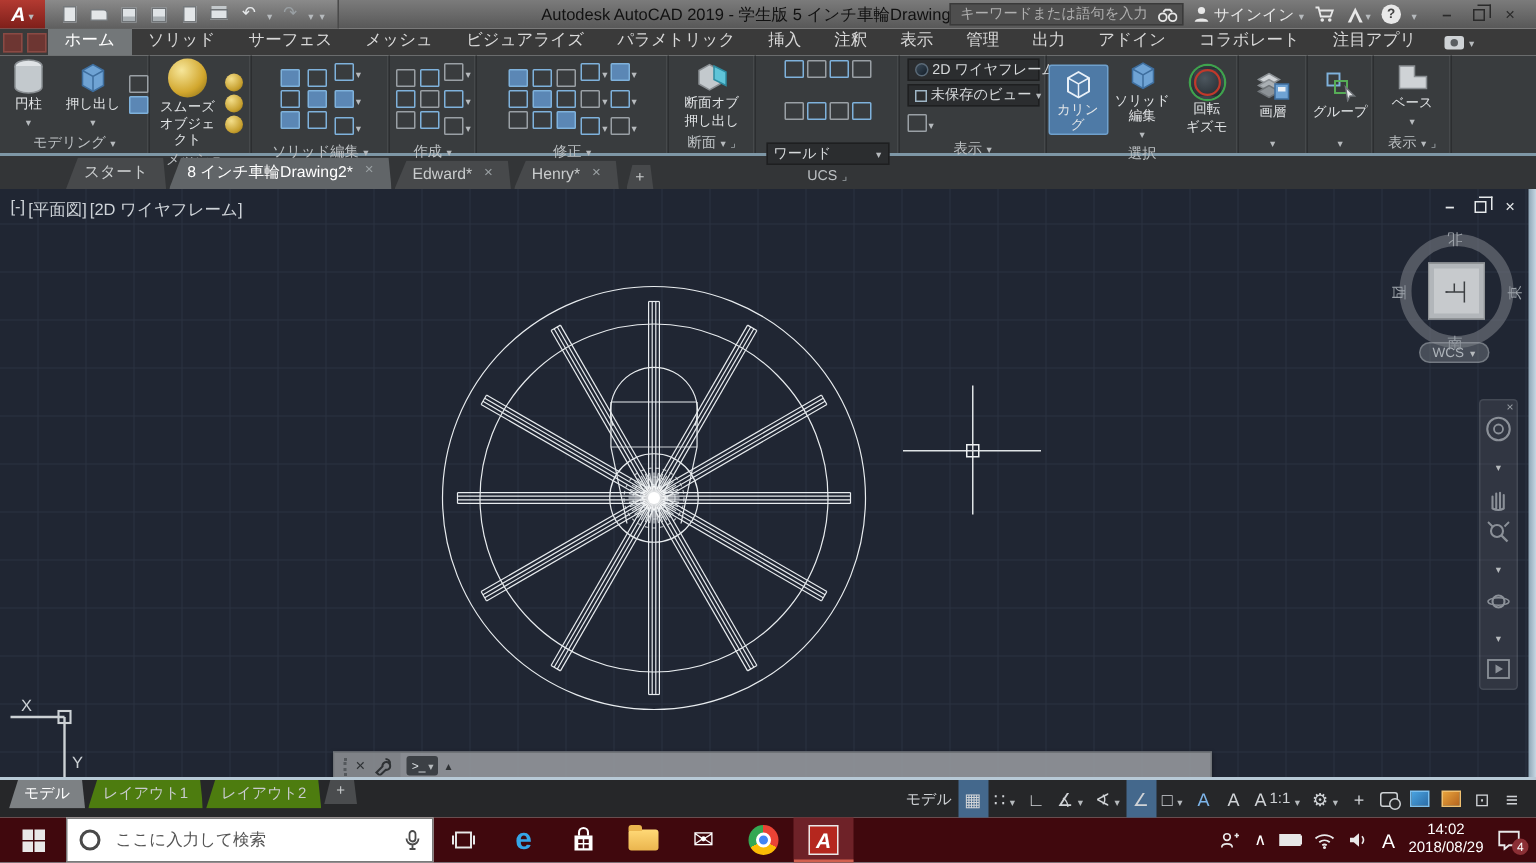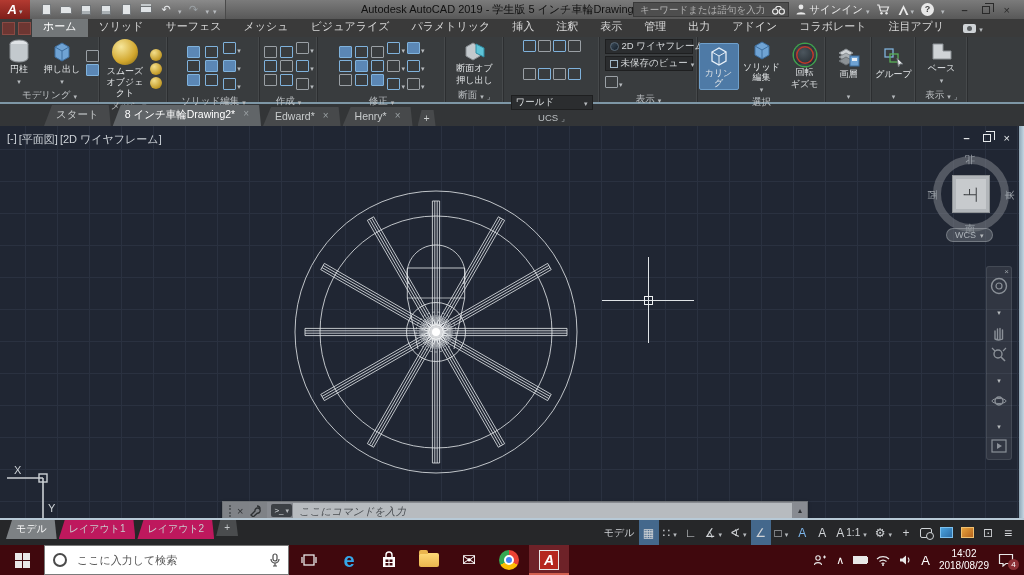--- a/index.html
+++ b/index.html
@@ -137,21 +137,21 @@
   .cmd-input{flex:1;display:flex;align-items:center;background:rgba(188,192,196,0.9);margin:1px;}
   .cmd-input input{flex:1;background:transparent;border:none;outline:none;font-style:italic;color:#3f4347;
     font-size:10.5px;padding:0 6px;font-family:inherit;}
   .cmd-input input::placeholder{color:#4a4e52;}
   .cmd-up{display:flex;align-items:center;padding:0 5px;color:#2e3134;font-size:8px;}
   .ch{position:absolute;background:#dfe3e6;}
   .pickbox{position:absolute;border:1px solid #eef1f3;background:transparent;}
   
   .statusbar{height:25px;background:#262729;display:flex;color:#d0d3d6;font-size:10.5px;}
   .ltabs{display:flex;align-items:flex-start;height:100%;padding-left:6px;gap:2px;}
-  .ltab{padding:2px 10px 3px;background:#be185d;color:#c8cbcd;font-size:10px;
+  .ltab{padding:2px 10px 3px;background:#4d7c0f;color:#c8cbcd;font-size:10px;
     clip-path:polygon(6px 0,calc(100% - 2px) 0,100% 100%,0 100%);}
   .ltab.active{background:#7d8184;color:#fff;}
   .ltab-plus{padding:2px 8px 3px;background:#4a4c4e;clip-path:polygon(4px 0,calc(100% - 2px) 0,100% 100%,0 100%);}
   .sicons{margin-left:auto;display:flex;align-items:center;height:100%;padding-right:6px;}
   .sit{display:flex;align-items:center;justify-content:center;min-width:20px;height:100%;padding:0 4px;gap:2px;font-size:12px;}
   .sit.on{background:#44688c;}
   .sit.blueic{color:#7db4e8;}
   .sit .lbl{font-size:10px;}
   .sit .i-caret{margin-left:1px;}
   .perf-ic{width:13px;height:11px;background:linear-gradient(135deg,#4aa3e0,#2c6ea8);border:1px solid #7cc0ef;}
@@ -804,23 +804,20 @@
       <span class="grip"></span>
       <span class="i i-x" style="font-size:11px;"></span>
       <svg width="12" height="12" viewBox="0 0 12 12">
           <path d="M2 10 L6 6 A2.6 2.6 0 1 1 8.2 8.2 L4.2 12 Z M8 1 A3 3 0 0 1 11 4" fill="none" stroke="#2e3134" stroke-width="1.4"></path>
         </svg>
     </div>
     <span class="cmd-chip">
       <span class="i i-prompt"></span>
       <span class="i i-caret"></span>
     </span>
-    <div class="cmd-input">
-      <input placeholder="ここにコマンドを入力" style="">
-    </div>
     <span class="cmd-up i i-up"></span>
   </div>
 
   <div class="ch" id="ch-h" style="left: 602px; top: 174px; width: 92px; height: 1px;"></div>
   <div class="ch" id="ch-v" style="left: 648px; top: 131px; width: 1px; height: 86px;"></div>
   <div class="pickbox" id="pickbox" style="left: 644px; top: 170px; width: 9px; height: 9px;"></div>
 
   <div class="scrollstrip"></div>
 </div>
 

